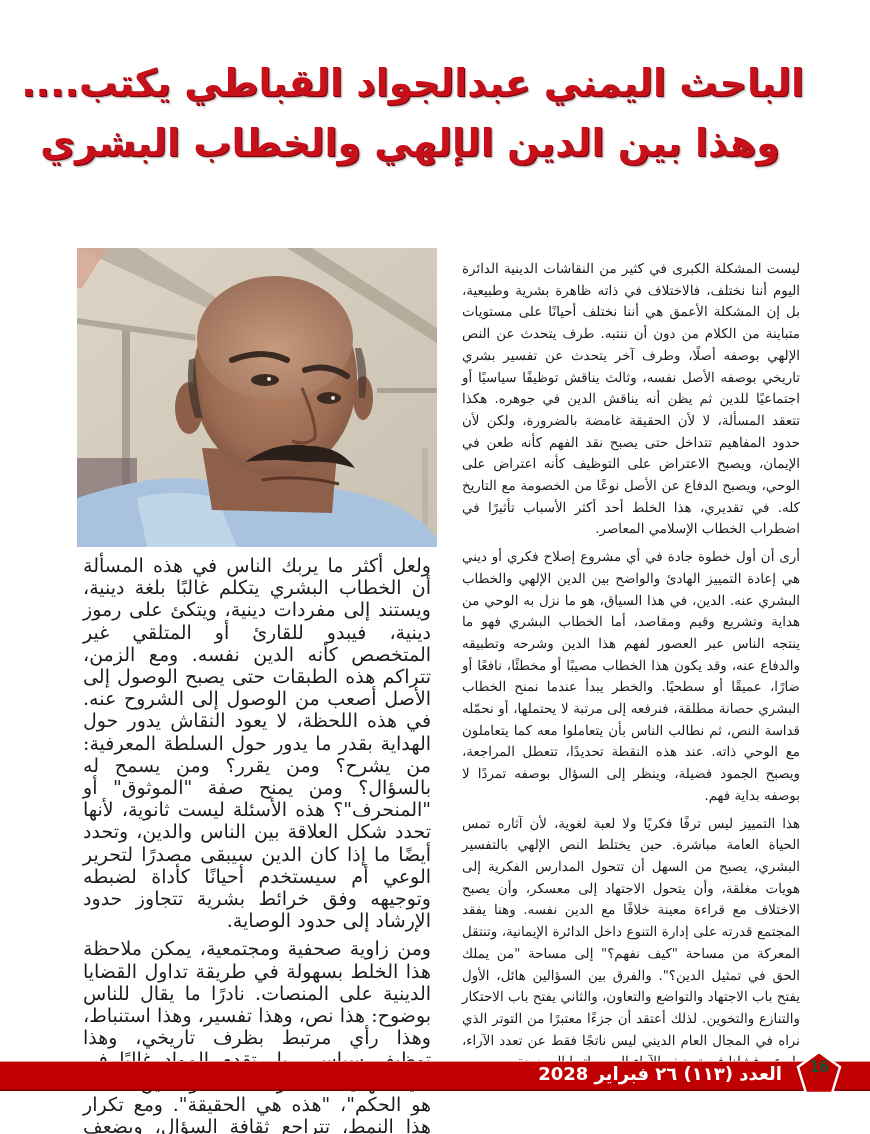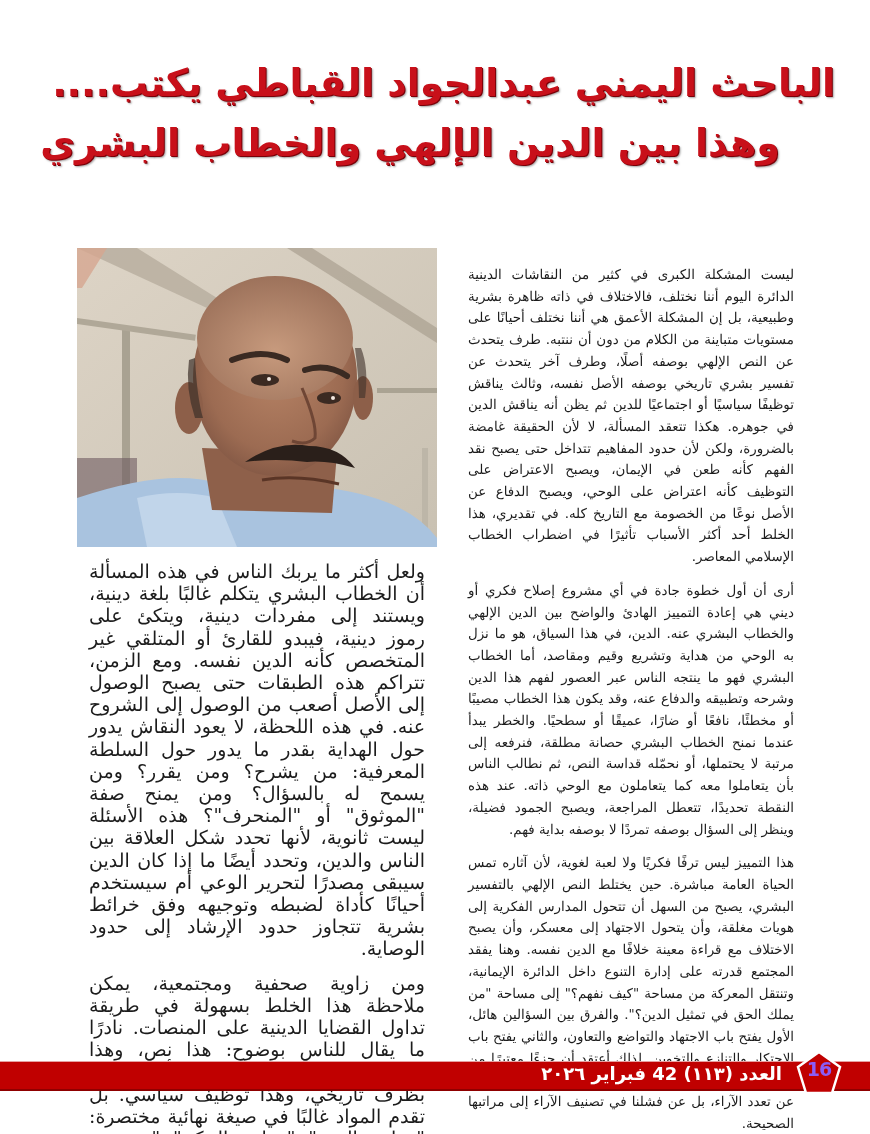--- a/index.html
+++ b/index.html
@@ -1,33 +1,33 @@
 <!DOCTYPE html>
 <html><head>
 <meta charset="utf-8">
 <style>
   html, body { margin:0; padding:0; }
   body {
     width:870px; height:1134px; background:#ffffff; position:relative; overflow:hidden;
     font-family:"DejaVu Serif", serif; color:#1a1a1a;
   }
   .title {
-    position:absolute; left:75px; width:760px; direction:rtl;
+    position:absolute; left:44px; width:760px; direction:rtl;
     font-family:"DejaVu Sans", sans-serif; font-weight:bold; color:#c8101a;
     text-shadow: 1px 1px 0 #7a0008, 2px 2px 2px rgba(0,0,0,0.35);
     white-space:nowrap; letter-spacing:-0.5px;
   }
   .title.l1 { top:58px; font-size:38px; line-height:50px; }
   .title.l2 { top:118px; font-size:38px; line-height:50px; left:100px; width:680px; text-align:right; }
 
   .col {
     position:absolute; direction:rtl; text-align:justify; text-align-last:right;
     font-family:"DejaVu Serif", serif; font-size:13.4px; line-height:21.7px; color:#1c1c1c;
   }
-  .col p { margin:12px; }
+  .col p { margin:6px; }
   .col-right { left:456px; top:252px; width:350px; }
   .col-left  { left:77px; top:548px; width:360px; font-size:19px; line-height:22.2px; }
 
   .photo {
     position:absolute; left:77px; top:248px; width:360px; height:299px; overflow:hidden;
     background: linear-gradient(160deg,#d8cfc1 0%, #cfc6b6 35%, #bfb6a6 60%, #d4cdc2 100%);
   }
   .photo svg { display:block; }
 
   .footer-bar {
@@ -37,21 +37,21 @@
   .footer-text {
     position:absolute; top:1060px; right:88px; direction:rtl; color:#ffffff;
     font-family:"DejaVu Sans", sans-serif; font-weight:bold; font-size:18px; line-height:28px;
     white-space:nowrap;
   }
   .page-badge {
     position:absolute; left:796px; top:1050px; width:46px; height:46px;
   }
   .page-badge .num {
     position:absolute; left:0; top:8px; width:46px; text-align:center;
-    font-family:"DejaVu Sans", sans-serif; font-weight:bold; font-size:19px; color:#8b5cf6;
+    font-family:"DejaVu Sans", sans-serif; font-weight:bold; font-size:15px; color:#14532d;
     letter-spacing:-1px;
   }
 </style>
 </head>
 <body>
 
 <div class="title l1">الباحث اليمني  عبدالجواد القباطي يكتب....</div>
 <div class="title l2">وهذا بين الدين الإلهي والخطاب البشري</div>
 
 <div class="photo">
@@ -119,19 +119,19 @@
   <p>أرى أن أول خطوة جادة في أي مشروع إصلاح فكري أو ديني هي إعادة التمييز الهادئ والواضح بين الدين الإلهي والخطاب البشري عنه. الدين، في هذا السياق، هو ما نزل به الوحي من هداية وتشريع وقيم ومقاصد، أما الخطاب البشري فهو ما ينتجه الناس عبر العصور لفهم هذا الدين وشرحه وتطبيقه والدفاع عنه، وقد يكون هذا الخطاب مصيبًا أو مخطئًا، نافعًا أو ضارًا، عميقًا أو سطحيًا. والخطر يبدأ عندما نمنح الخطاب البشري حصانة مطلقة، فنرفعه إلى مرتبة لا يحتملها، أو نحمّله قداسة النص، ثم نطالب الناس بأن يتعاملوا معه كما يتعاملون مع الوحي ذاته. عند هذه النقطة تحديدًا، تتعطل المراجعة، ويصبح الجمود فضيلة، وينظر إلى السؤال بوصفه تمردًا لا بوصفه بداية فهم.</p>
   <p>هذا التمييز ليس ترفًا فكريًا ولا لعبة لغوية، لأن آثاره تمس الحياة العامة مباشرة. حين يختلط النص الإلهي بالتفسير البشري، يصبح من السهل أن تتحول المدارس الفكرية إلى هويات مغلقة، وأن يتحول الاجتهاد إلى معسكر، وأن يصبح الاختلاف مع قراءة معينة خلافًا مع الدين نفسه. وهنا يفقد المجتمع قدرته على إدارة التنوع داخل الدائرة الإيمانية، وتنتقل المعركة من مساحة "كيف نفهم؟" إلى مساحة "من يملك الحق في تمثيل الدين؟". والفرق بين السؤالين هائل، الأول يفتح باب الاجتهاد والتواضع والتعاون، والثاني يفتح باب الاحتكار والتنازع والتخوين. لذلك أعتقد أن جزءًا معتبرًا من التوتر الذي نراه في المجال العام الديني ليس ناتجًا فقط عن تعدد الآراء، بل عن فشلنا في تصنيف الآراء إلى مراتبها الصحيحة.</p>
 </div>
 
 <div class="col col-left">
   <p>ولعل أكثر ما يربك الناس في هذه المسألة أن الخطاب البشري يتكلم غالبًا بلغة دينية، ويستند إلى مفردات دينية، ويتكئ على رموز دينية، فيبدو للقارئ أو المتلقي غير المتخصص كأنه الدين نفسه. ومع الزمن، تتراكم هذه الطبقات حتى يصبح الوصول إلى الأصل أصعب من الوصول إلى الشروح عنه. في هذه اللحظة، لا يعود النقاش يدور حول الهداية بقدر ما يدور حول السلطة المعرفية: من يشرح؟ ومن يقرر؟ ومن يسمح له بالسؤال؟ ومن يمنح صفة "الموثوق" أو "المنحرف"؟ هذه الأسئلة ليست ثانوية، لأنها تحدد شكل العلاقة بين الناس والدين، وتحدد أيضًا ما إذا كان الدين سيبقى مصدرًا لتحرير الوعي أم سيستخدم أحيانًا كأداة لضبطه وتوجيهه وفق خرائط بشرية تتجاوز حدود الإرشاد إلى حدود الوصاية.</p>
   <p>ومن زاوية صحفية ومجتمعية، يمكن ملاحظة هذا الخلط بسهولة في طريقة تداول القضايا الدينية على المنصات. نادرًا ما يقال للناس بوضوح: هذا نص، وهذا تفسير، وهذا استنباط، وهذا رأي مرتبط بظرف تاريخي، وهذا توظيف سياسي. بل تقدم المواد غالبًا في صيغة نهائية مختصرة: "هذا هو الدين"، "هذا هو الحكم"، "هذه هي الحقيقة". ومع تكرار هذا النمط، تتراجع ثقافة السؤال، ويضعف حس التمييز، ويصبح المتلقي أكثر قابلية للانقسام الحاد، لأنه يتعامل مع كل اختلاف على أنه تهديد وجودي، لا اجتهاد بشري قابل للنقاش. وهذا في رأيي من أخطر ما أصاب المجال الديني</p>
 </div>
 
 <div class="footer-bar"></div>
-<div class="footer-text">العدد (١١٣) 42 فبراير ٢٠٢٦</div>
+<div class="footer-text">العدد (١١٣) ٢٦ فبراير 2028</div>
 <div class="page-badge">
   <svg width="46" height="46" viewBox="0 0 46 46">
     <polygon points="23,2 44,17 36,43 10,43 2,17" fill="#c00000" stroke="#ffffff" stroke-width="2.5"></polygon>
   </svg>
   <div class="num">16</div>
 </div>
 
 </body></html>

